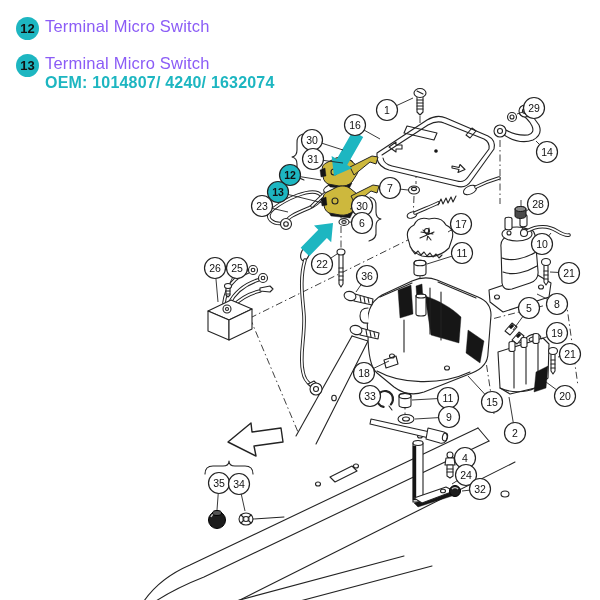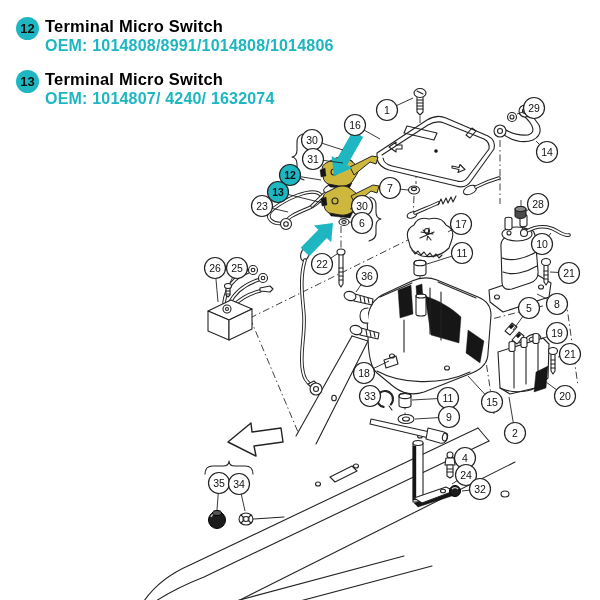--- a/index.html
+++ b/index.html
@@ -4,21 +4,21 @@
 <style>
   html,body{margin:0;padding:0;}
   body{width:600px;height:600px;background:#ffffff;position:relative;overflow:hidden;
        font-family:"Liberation Sans","DejaVu Sans",sans-serif;}
   .hdr{position:absolute;left:16px;top:16px;z-index:5;}
   .hdr-item{display:flex;align-items:flex-start;margin-bottom:13px;}
   .badge{width:23px;height:23px;border-radius:50%;background:var(--accent,#1db6c1);
          color:#111;font-weight:bold;font-size:13px;display:flex;align-items:center;
          justify-content:center;flex:0 0 auto;margin-top:1px;}
   .hdr-text{margin-left:6px;}
-  .title{font-size:16.5px;font-weight:bold;color:#000000;line-height:20px;letter-spacing:0.2px;}
+  .title{font-size:16.5px;font-weight:normal;color:#8b5cf6;line-height:20px;letter-spacing:0.2px;}
   .oem{font-size:16px;font-weight:bold;color:var(--accent,#1db6c1);line-height:20px;letter-spacing:0.2px;}
   svg{position:absolute;left:0;top:0;}
   .ln{fill:none;stroke:#232323;stroke-width:1.1;stroke-linecap:round;stroke-linejoin:round;}
   .lnf{fill:#ffffff;stroke:#232323;stroke-width:1.1;stroke-linecap:round;stroke-linejoin:round;}
   .dd{fill:none;stroke:#2a2a2a;stroke-width:0.9;stroke-dasharray:7 3 1.5 3;}
   .blk{fill:#161616;stroke:#161616;stroke-width:0.4;}
   .dk{fill:#4a4a4a;stroke:#161616;stroke-width:1;}
   .dk2{fill:#1c1c1c;stroke:#000;stroke-width:1;}
   .acc{fill:var(--accent,#1db6c1);stroke:none;}
   .yel{fill:var(--switch-hl,#cdb83d);stroke:#232323;stroke-width:1;stroke-linejoin:round;}
@@ -29,21 +29,20 @@
   .callout-text{fill:#111;font-family:"Liberation Sans","DejaVu Sans",sans-serif;}
 </style>
 </head>
 <body>
 
 <div class="hdr">
   <div class="hdr-item">
     <span class="badge">12</span>
     <div class="hdr-text">
       <div class="title">Terminal Micro Switch</div>
-      <div class="oem">OEM: 1014808/8991/1014808/1014806</div>
     </div>
   </div>
   <div class="hdr-item">
     <span class="badge">13</span>
     <div class="hdr-text">
       <div class="title">Terminal Micro Switch</div>
       <div class="oem">OEM: 1014807/ 4240/ 1632074</div>
     </div>
   </div>
 </div>

